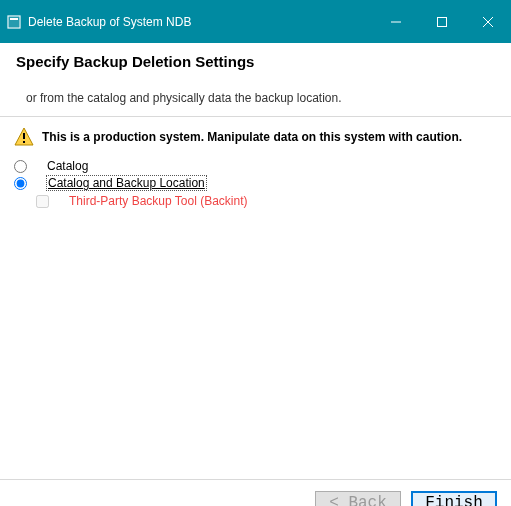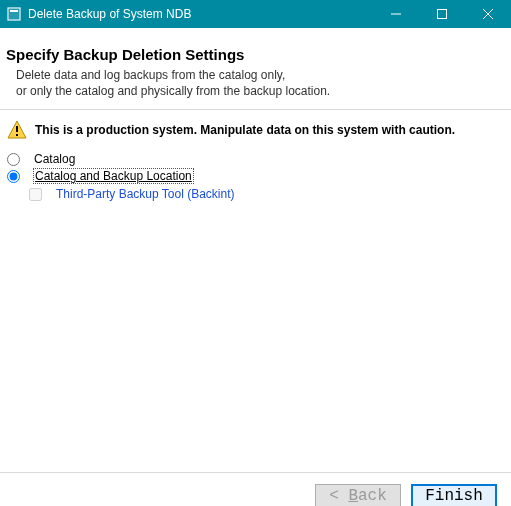--- a/index.html
+++ b/index.html
@@ -8,21 +8,21 @@
     padding: 0;
     font-family: "Segoe UI", Tahoma, sans-serif;
     font-size: 12px;
     background: #fff;
     width: 511px;
     height: 506px;
     overflow: hidden;
     color: #000;
   }
   .titlebar {
-    height: 28px;
+    height: 43px;
     background: #008aa1;
     color: #fff;
     display: flex;
     align-items: center;
     padding: 0 0 0 6px;
   }
   .titlebar .app-icon {
     width: 16px; height: 16px;
     margin-right: 6px;
     display: flex; align-items: center; justify-content: center;
@@ -38,42 +38,41 @@
   .titlebar .win-btn {
     width: 46px;
     height: 100%;
     display: flex;
     align-items: center;
     justify-content: center;
     color: #fff;
   }
   .titlebar .win-btn svg { display: block; }
   .header {
-    padding: 10px 14px 10px 6px;
-    background: #fff;
-    margin-top: 8px;
+    padding: 10px 14px 10px 16px;
+    background: #fff;
   }
   .header h1 {
     margin: 0 0 4px 0;
     font-size: 15px;
     font-weight: 700;
     color: #000;
   }
   .header .desc {
     font-size: 12px;
     color: #333;
     line-height: 1.35;
     margin-left: 10px;
   }
   .divider {
     height: 1px;
     background: #d9d9d9;
   }
   .content {
-    padding: 10px 14px 0 7px;
+    padding: 10px 14px 0 14px;
     position: relative;
     height: 362px;
     overflow: hidden;
     background: #fff;
   }
   .warn-row {
     display: flex;
     align-items: center;
     gap: 8px;
     margin-bottom: 12px;
@@ -82,36 +81,36 @@
     width: 20px; height: 20px;
     flex: 0 0 auto;
   }
   .warn-text {
     font-weight: 700;
     font-size: 12px;
   }
   .radio-row, .check-row {
     display: flex;
     align-items: center;
-    gap: 14px;
+    gap: 20px;
     margin: 3px 0;
   }
   .radio-row input, .check-row input { margin: 0; }
   .radio-row label, .check-row label { font-size: 12px; }
   .selected-focus {
     outline: 1px dotted #555;
     outline-offset: 0px;
     padding: 0 1px;
     text-decoration: underline;
   }
   .sub-group {
     margin-left: 22px;
     margin-top: 4px;
   }
-  .disabled label { color: #1d4ed8; }
+  .disabled label { color: #ef4444; }
   .watermark {
     position: absolute;
     left: 50%; top: 58%;
     transform: translate(-50%, -50%);
     text-align: center;
     pointer-events: none;
     user-select: none;
     opacity: 0.25;
     z-index: -1;
   }
@@ -198,22 +197,22 @@
           <line x1="0" y1="0" x2="10" y2="10" stroke="#fff" stroke-width="1"></line>
           <line x1="10" y1="0" x2="0" y2="10" stroke="#fff" stroke-width="1"></line>
         </svg>
     </div>
   </div>
 </div>
 
 <div class="header">
   <h1>Specify Backup Deletion Settings</h1>
   <div class="desc">
-    <span>Delete data and log backups from the catalog only,</span><br>
-    <span>or only the catalog and physically from the backup location.</span>
+    <br>
+    <span>or from the catalog and physically data the backup location.</span>
   </div>
 </div>
 <div class="divider"></div>
 
 <div class="content">
 
   <div class="watermark">
     <div class="wm-main"><span>STEM</span><span class="wm-reg">®</span></div>
     <div class="wm-bar"></div>
     <div class="wm-url">www.sterling-team.com</div>

